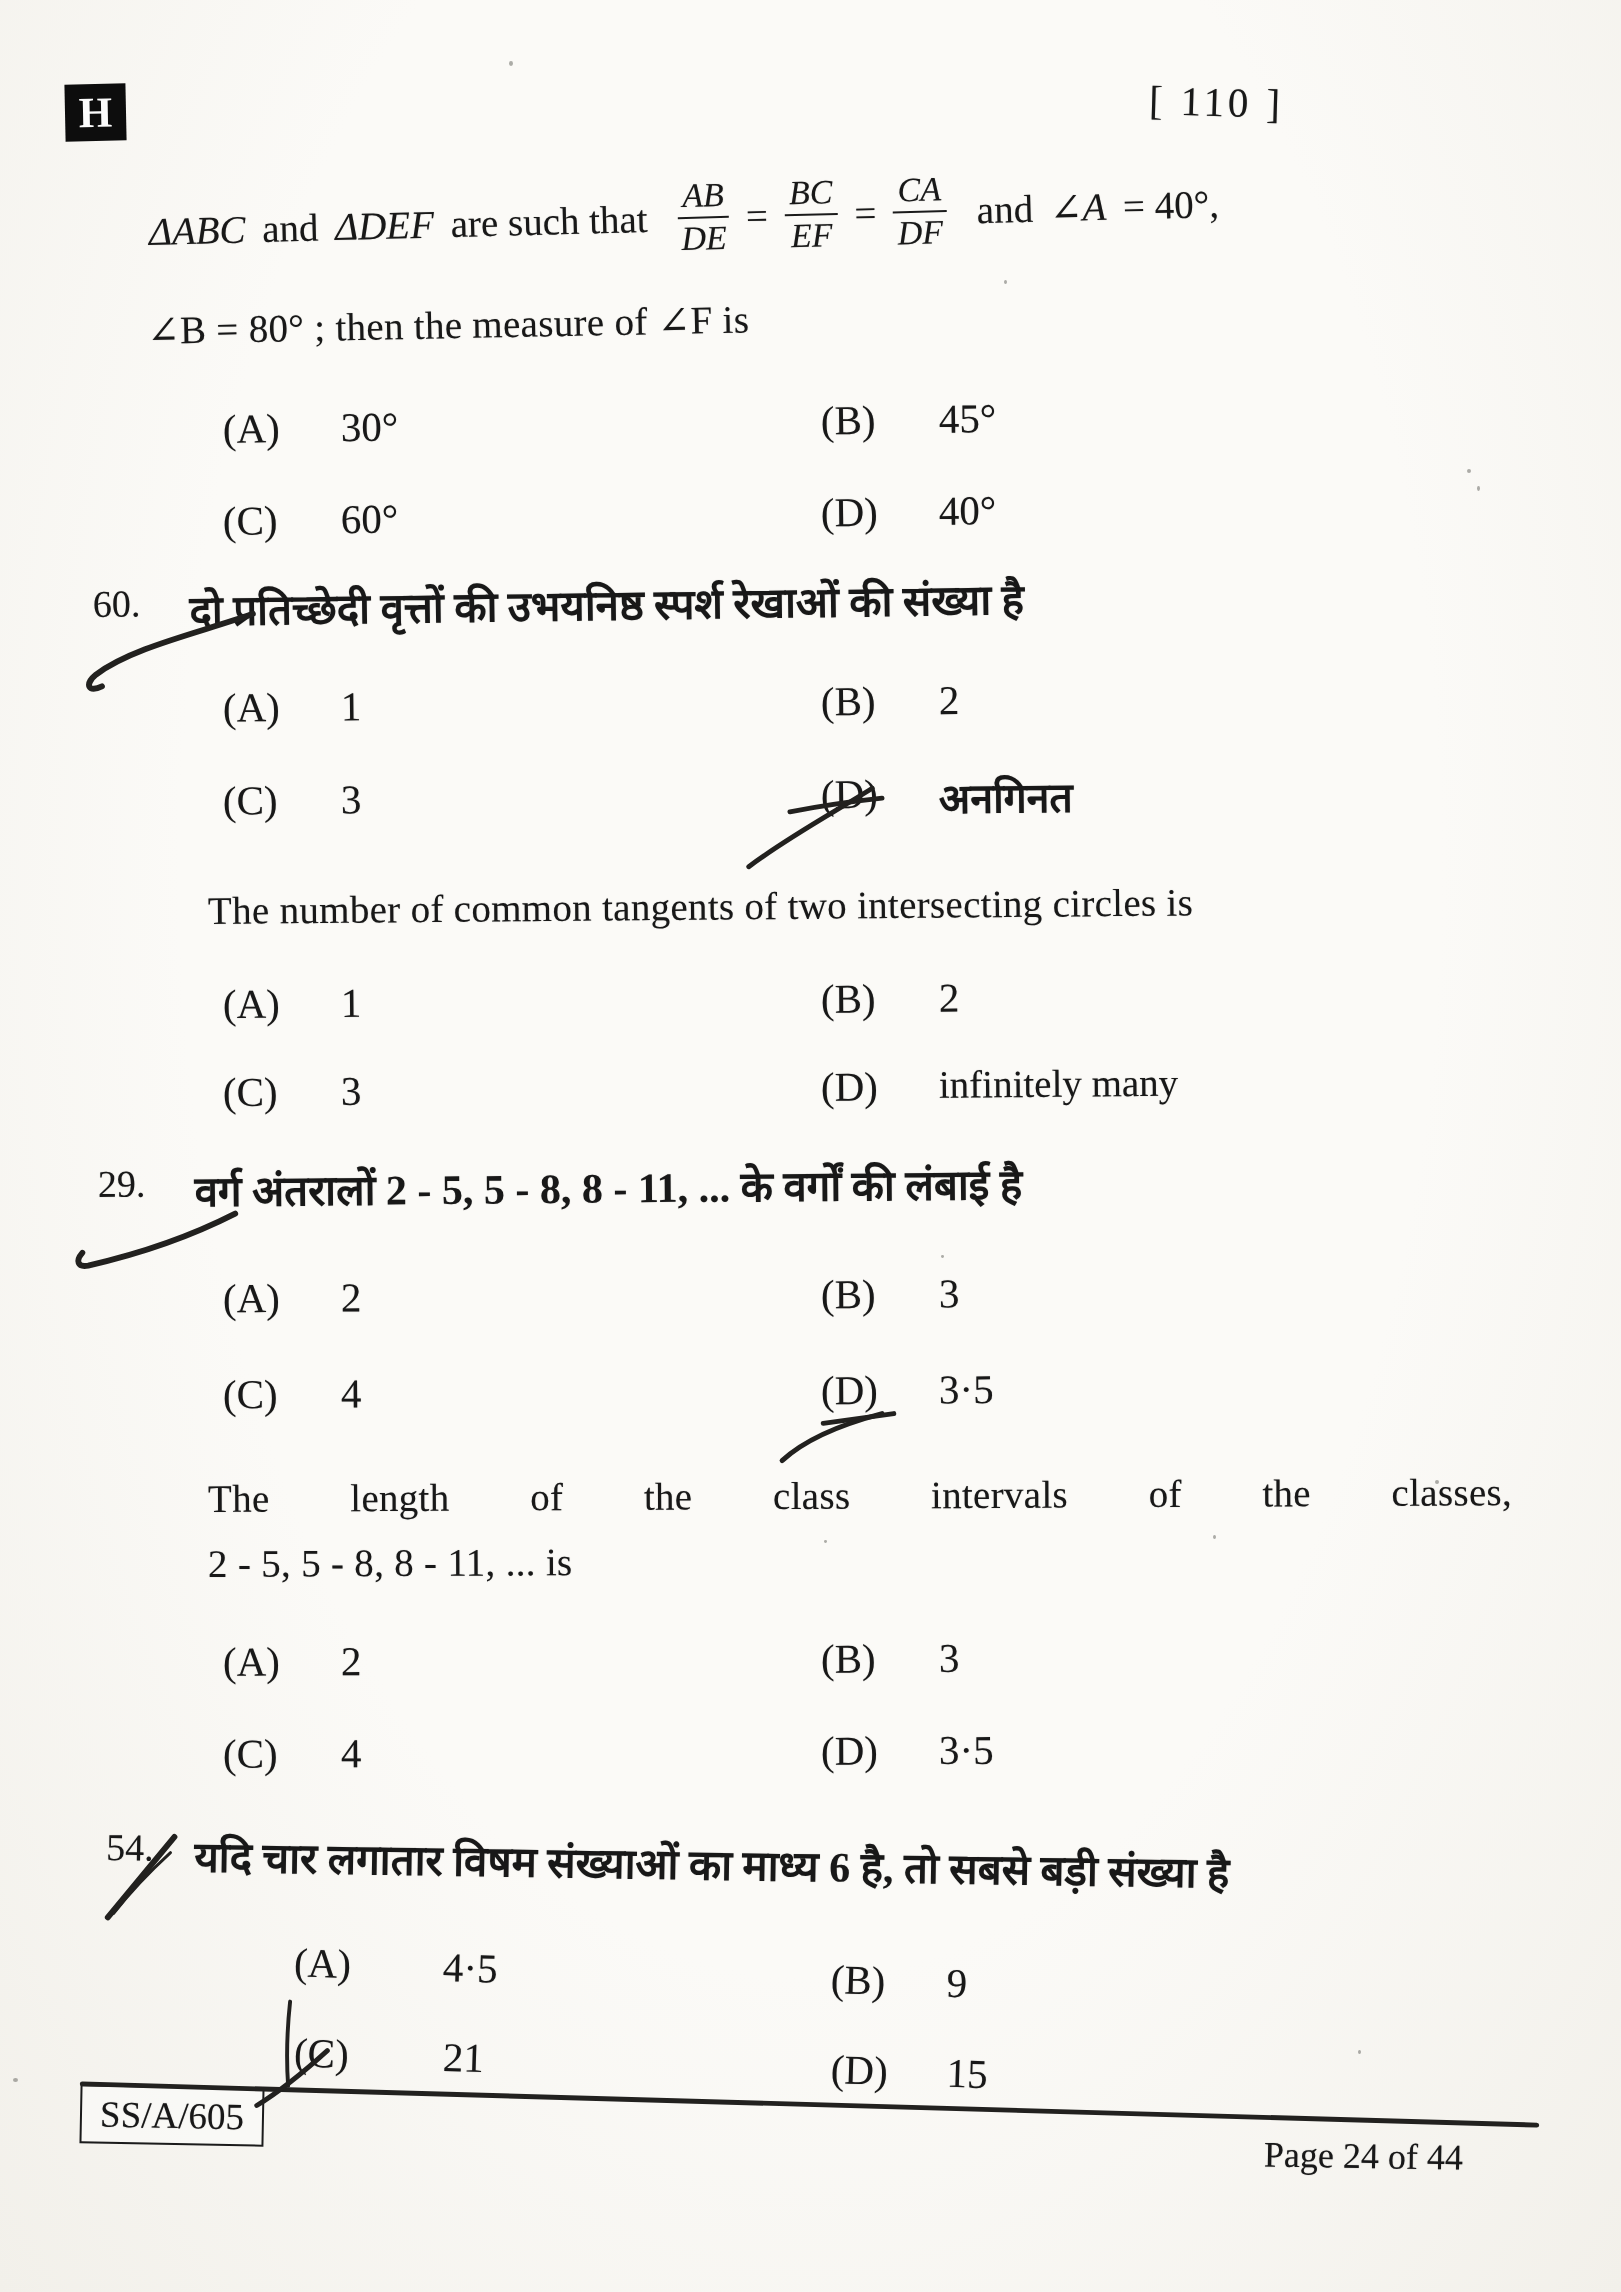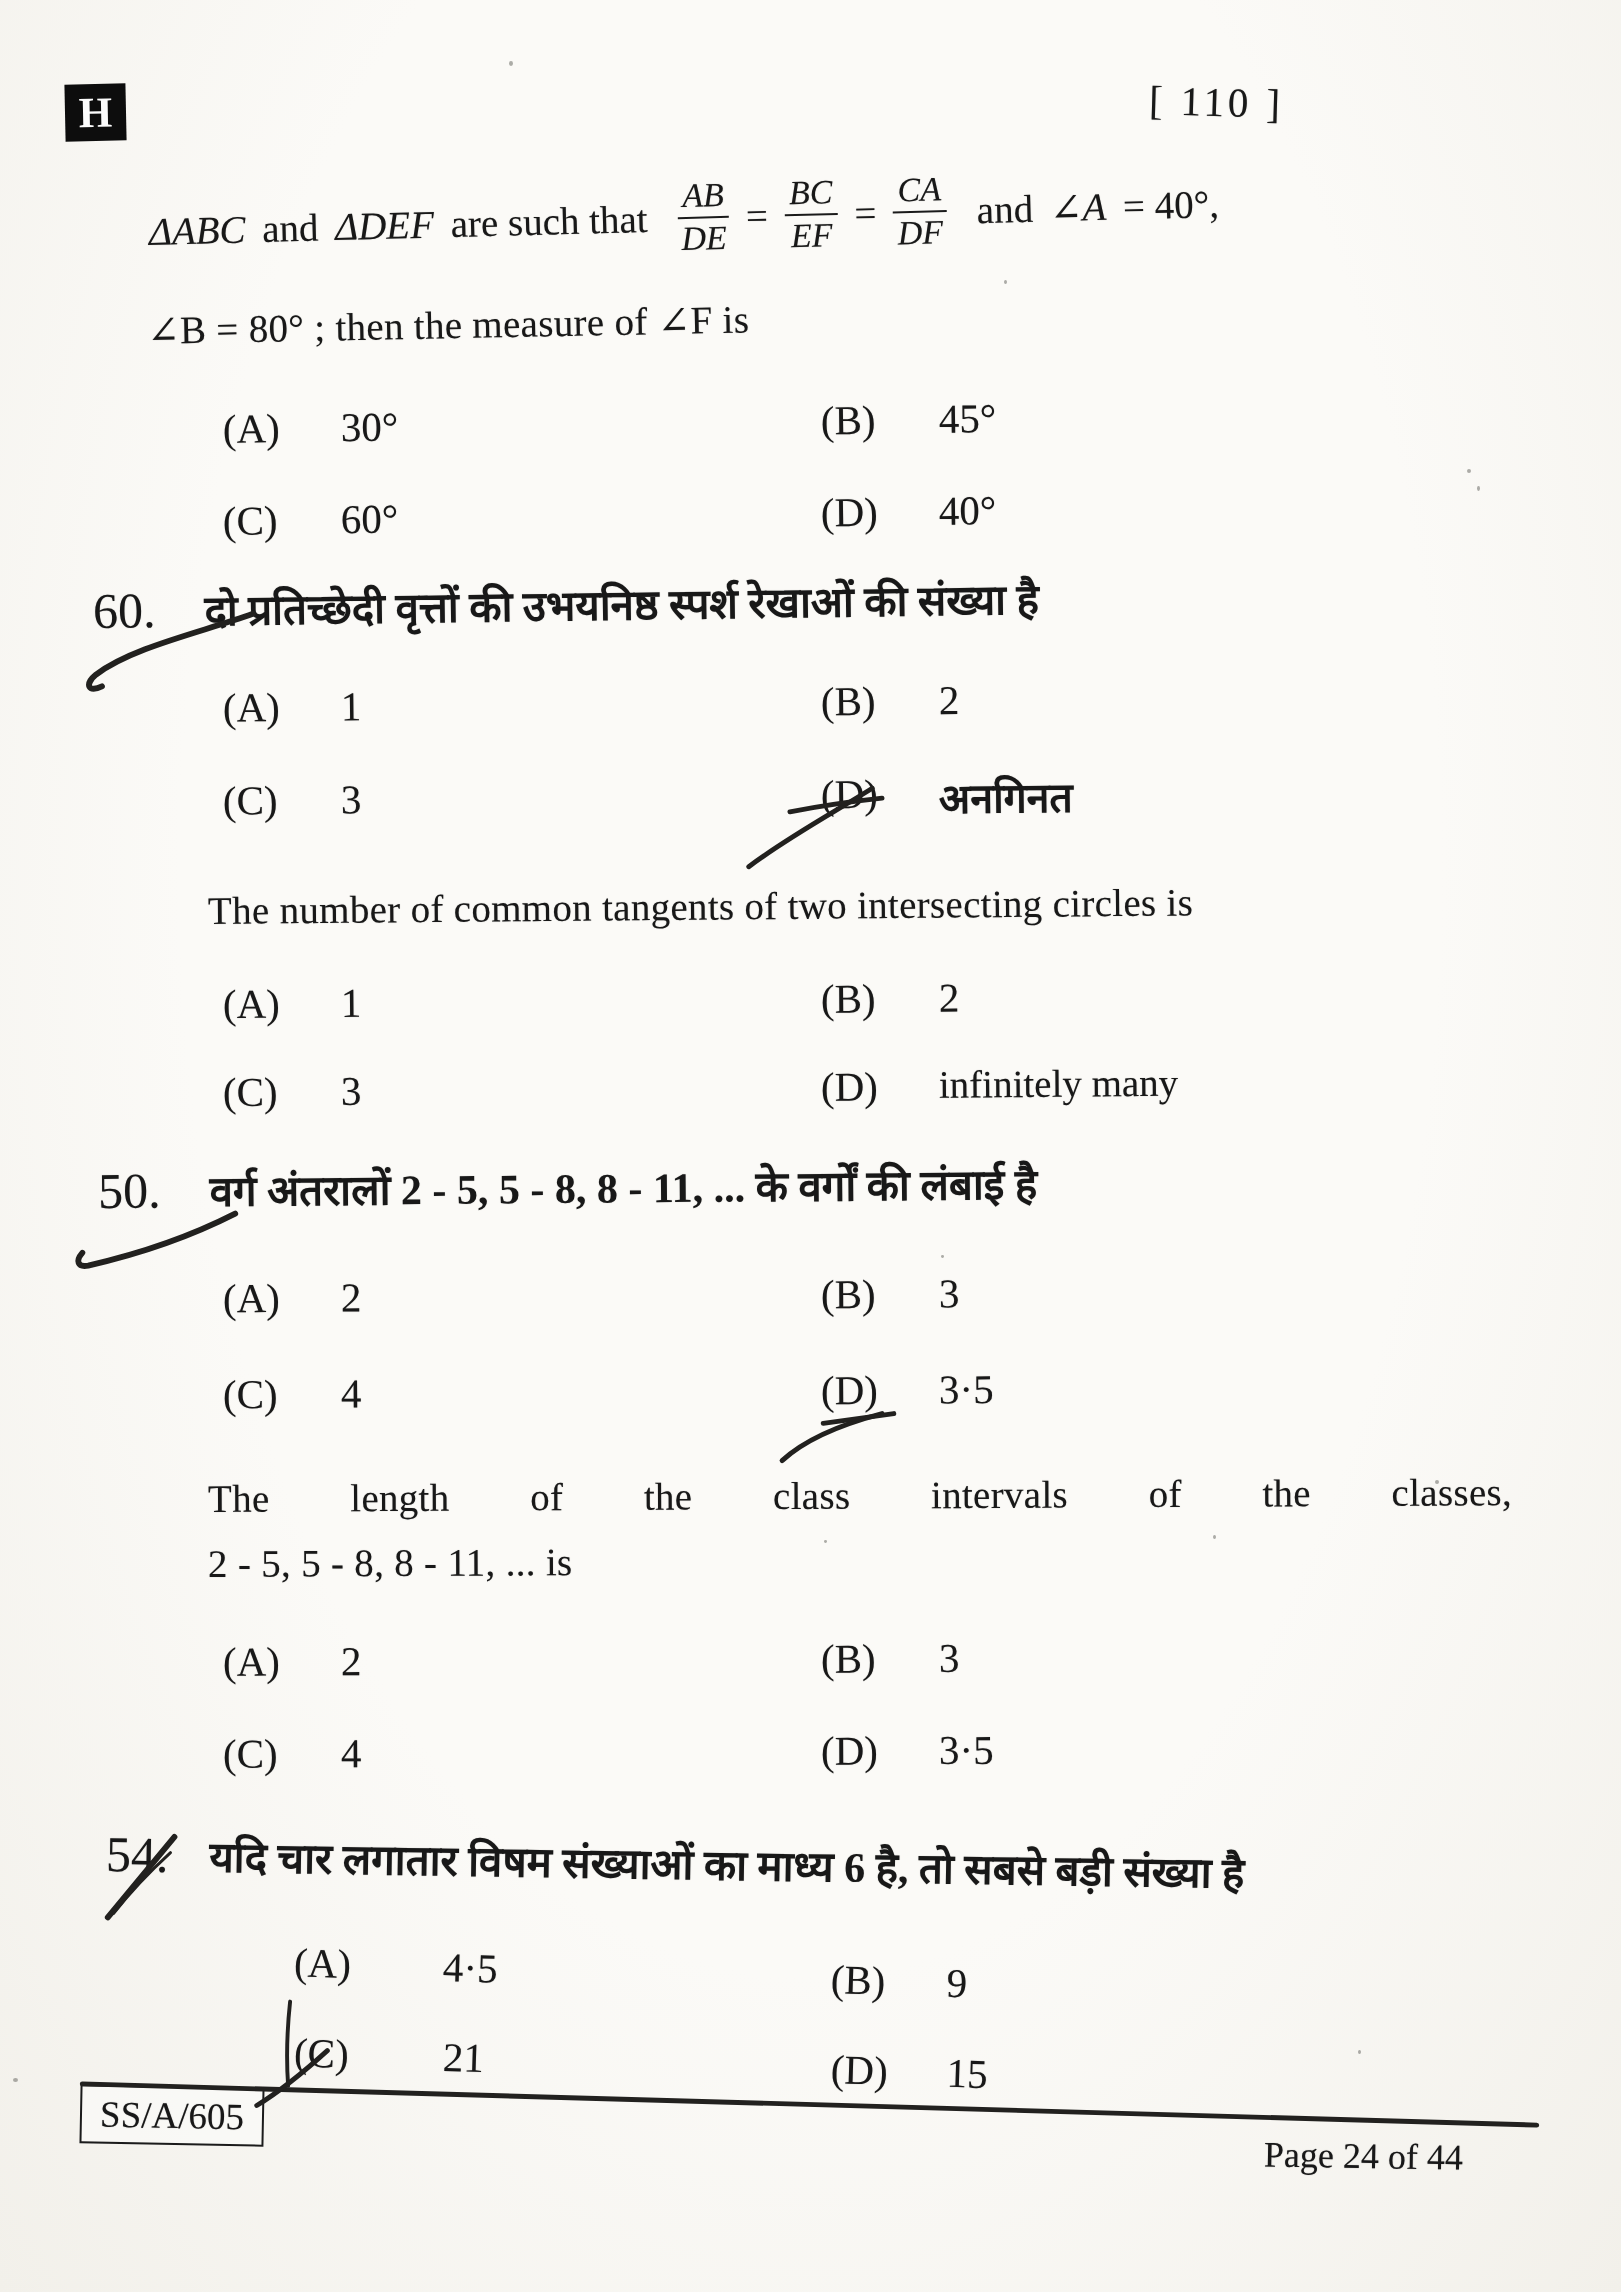--- a/index.html
+++ b/index.html
@@ -4,21 +4,21 @@
 <style>
   html,body{margin:0;padding:0;background:#e8e6e0;}
   .page{
     position:relative;width:1621px;height:2293px;overflow:hidden;
     background:radial-gradient(ellipse at 50% 38%, #fbfaf7 55%, #f2f0ea 100%);
     font-family:"Liberation Serif","DejaVu Serif",serif;color:#181818;
   }
   .abs{position:absolute;white-space:nowrap;}
   .eng{font-size:39px;letter-spacing:0.3px;text-shadow:0 0 1px rgba(20,20,20,.35);}
   .hin{font-size:42px;font-weight:bold;text-shadow:0 0 1px rgba(20,20,20,.3);}
-  .qnum{font-size:50px;font-weight:normal;text-shadow:0 0 1px rgba(20,20,20,.35);}
+  .qnum{font-size:38px;font-weight:normal;text-shadow:0 0 1px rgba(20,20,20,.35);}
   .qline{display:flex;align-items:flex-start;gap:49px;}
   .badge{
     position:absolute;left:65px;top:84px;width:61px;height:57px;background:#0d0d0d;color:#fcfcfc;
     font-weight:bold;font-size:43px;display:flex;align-items:center;justify-content:center;
     transform:rotate(-1.2deg);
   }
   .cornerref{font-size:41px;transform:rotate(1.6deg);letter-spacing:3.9px;text-shadow:0 0 1px rgba(20,20,20,.4);}
   .mathline{display:flex;align-items:center;gap:16.7px;font-size:39px;text-shadow:0 0 1px rgba(20,20,20,.35);}
   .it{font-style:italic;}
   .frac{display:inline-block;text-align:center;font-style:italic;font-size:34px;line-height:1.05;}
@@ -111,21 +111,21 @@
     <span class="p2v">2</span>
   </div>
   <div class="optrow" style="top:1070px;transform:rotate(-0.5deg);transform-origin:left center;">
     <span class="p1l">(C)</span>
     <span class="p1v">3</span>
     <span class="p2l">(D)</span>
     <span class="p2v" style="font-size:39px;">infinitely many</span>
   </div>
 
   <div class="abs qline" style="left:98px;top:1162px;transform:rotate(-0.5deg);transform-origin:left center;">
-    <span class="qnum">50.</span>
+    <span class="qnum">29.</span>
     <span class="hin">वर्ग अंतरालों 2 - 5, 5 - 8, 8 - 11, ... के वर्गों की लंबाई है</span>
   </div>
   <div class="optrow" style="top:1276px;transform:rotate(-0.4deg);transform-origin:left center;">
     <span class="p1l">(A)</span>
     <span class="p1v">2</span>
     <span class="p2l">(B)</span>
     <span class="p2v">3</span>
   </div>
   <div class="optrow" style="top:1372px;transform:rotate(-0.4deg);transform-origin:left center;">
     <span class="p1l">(C)</span>

